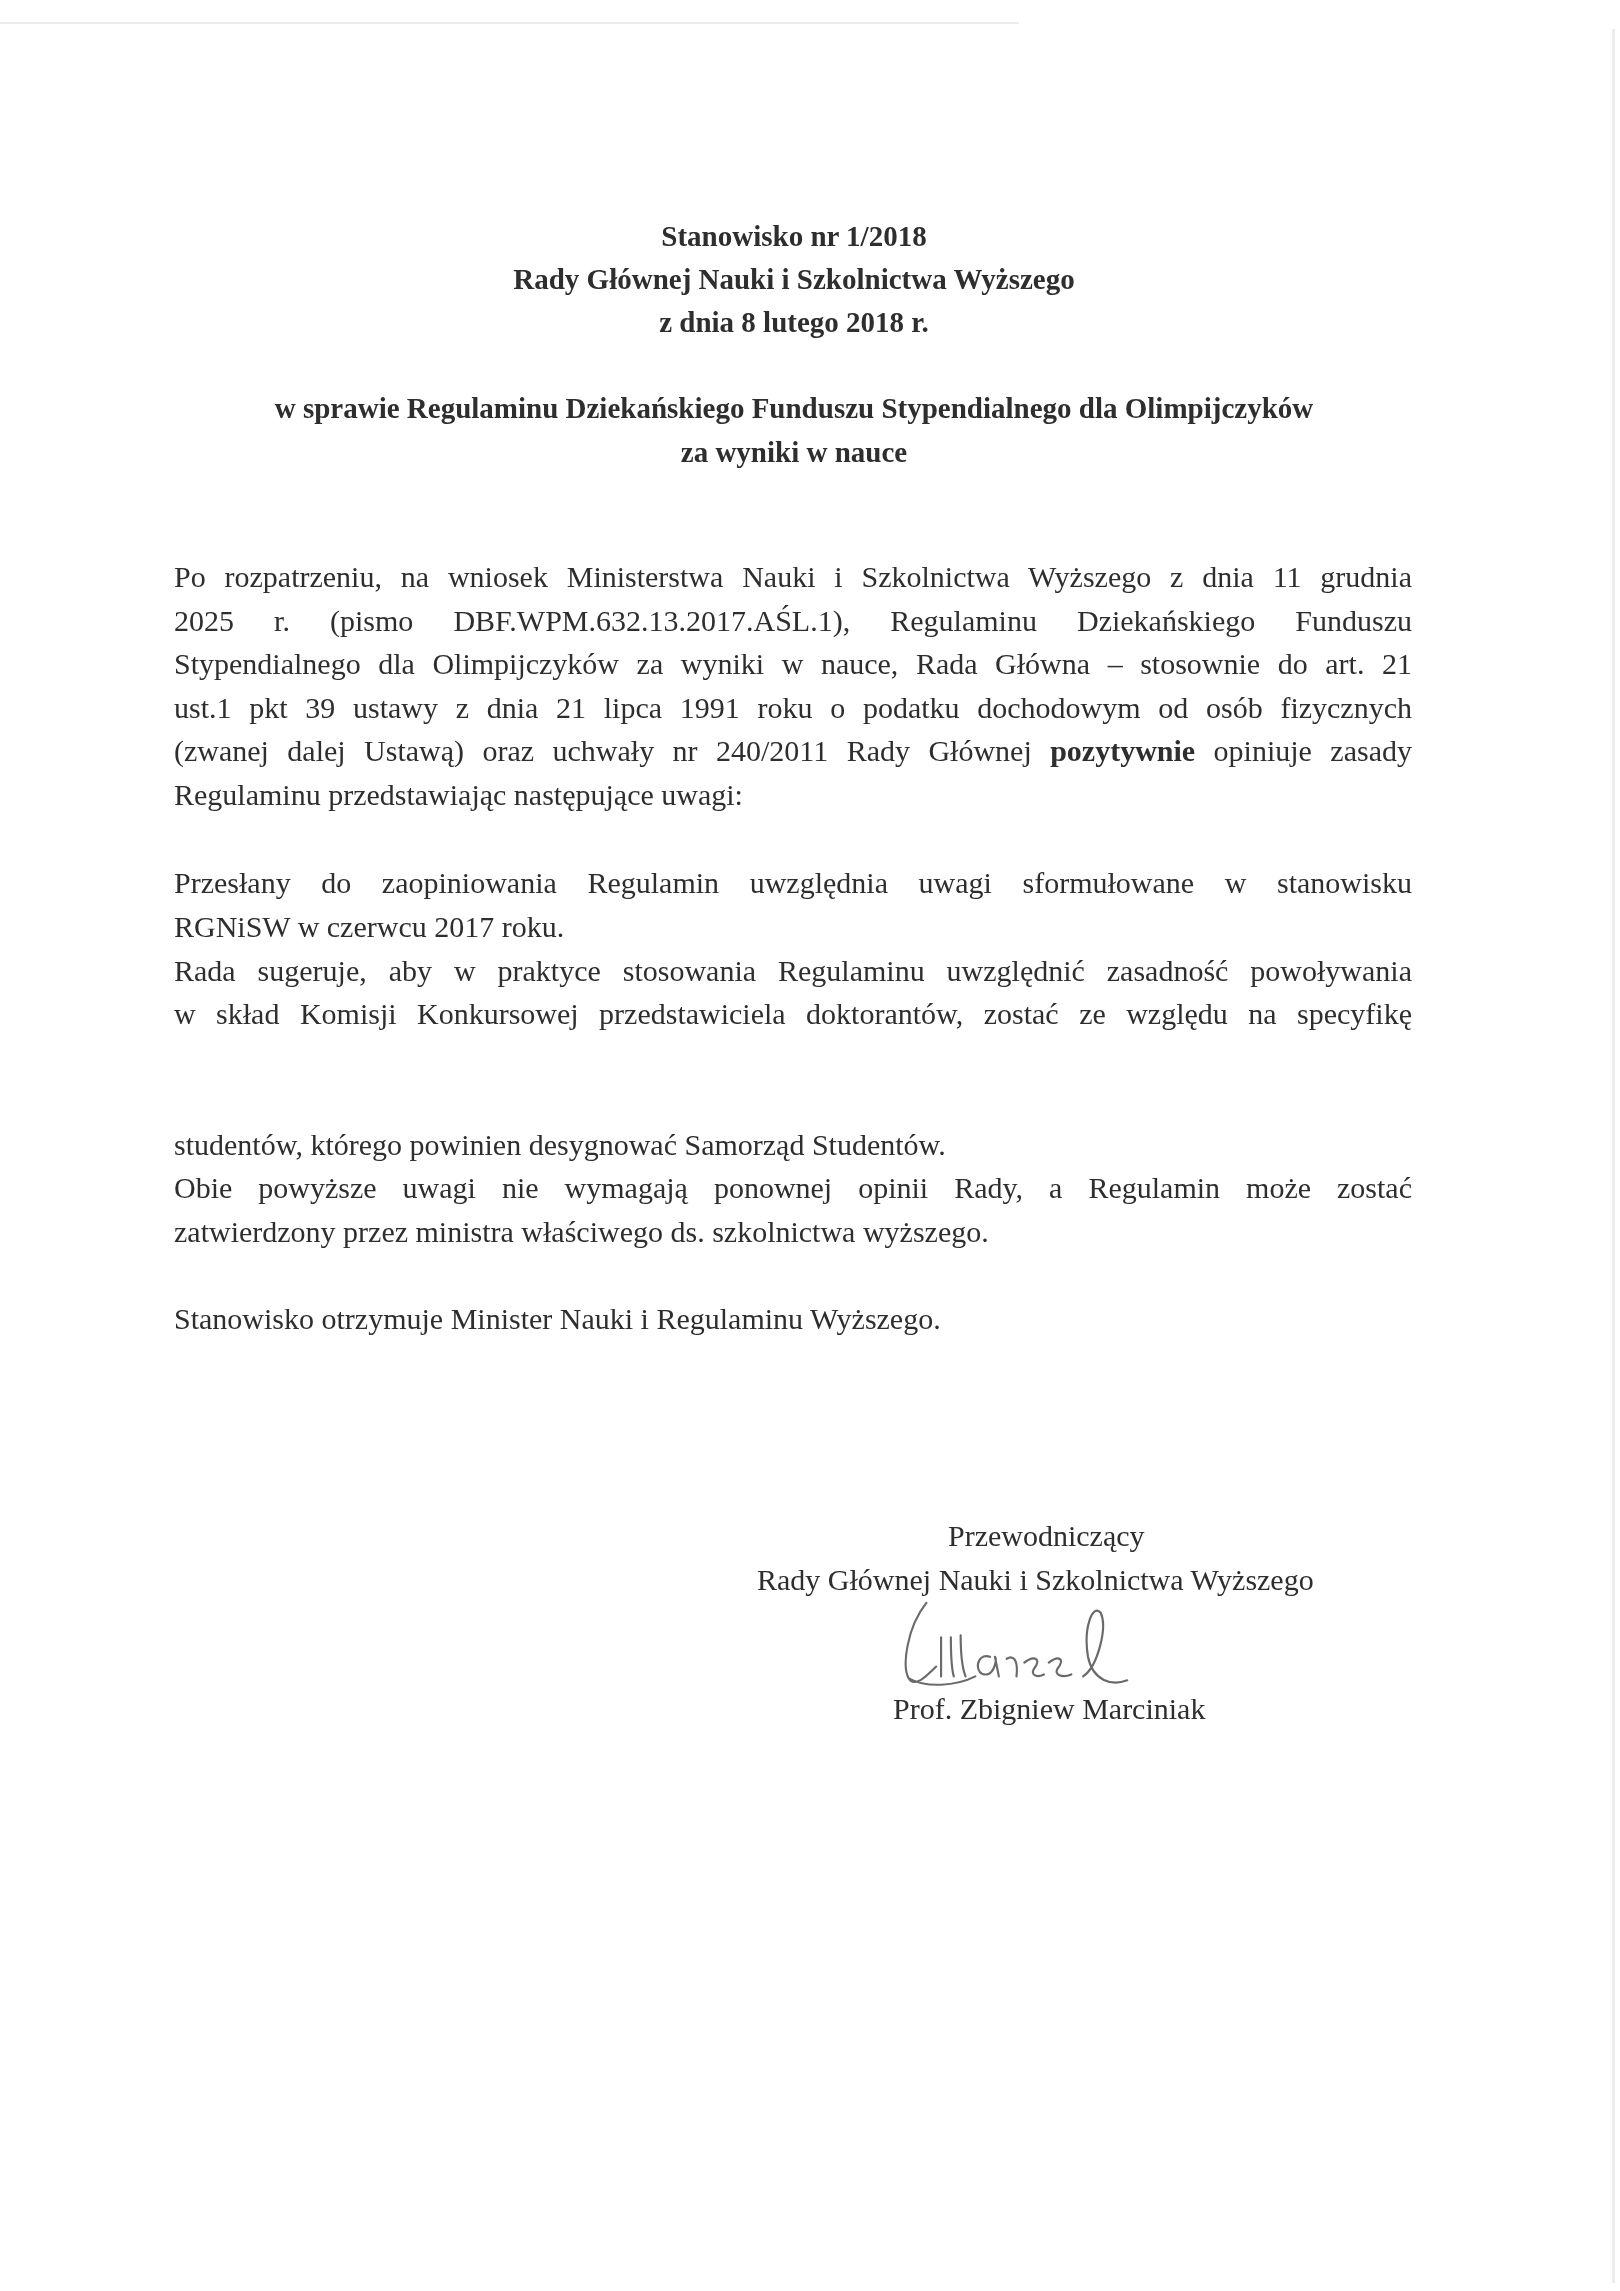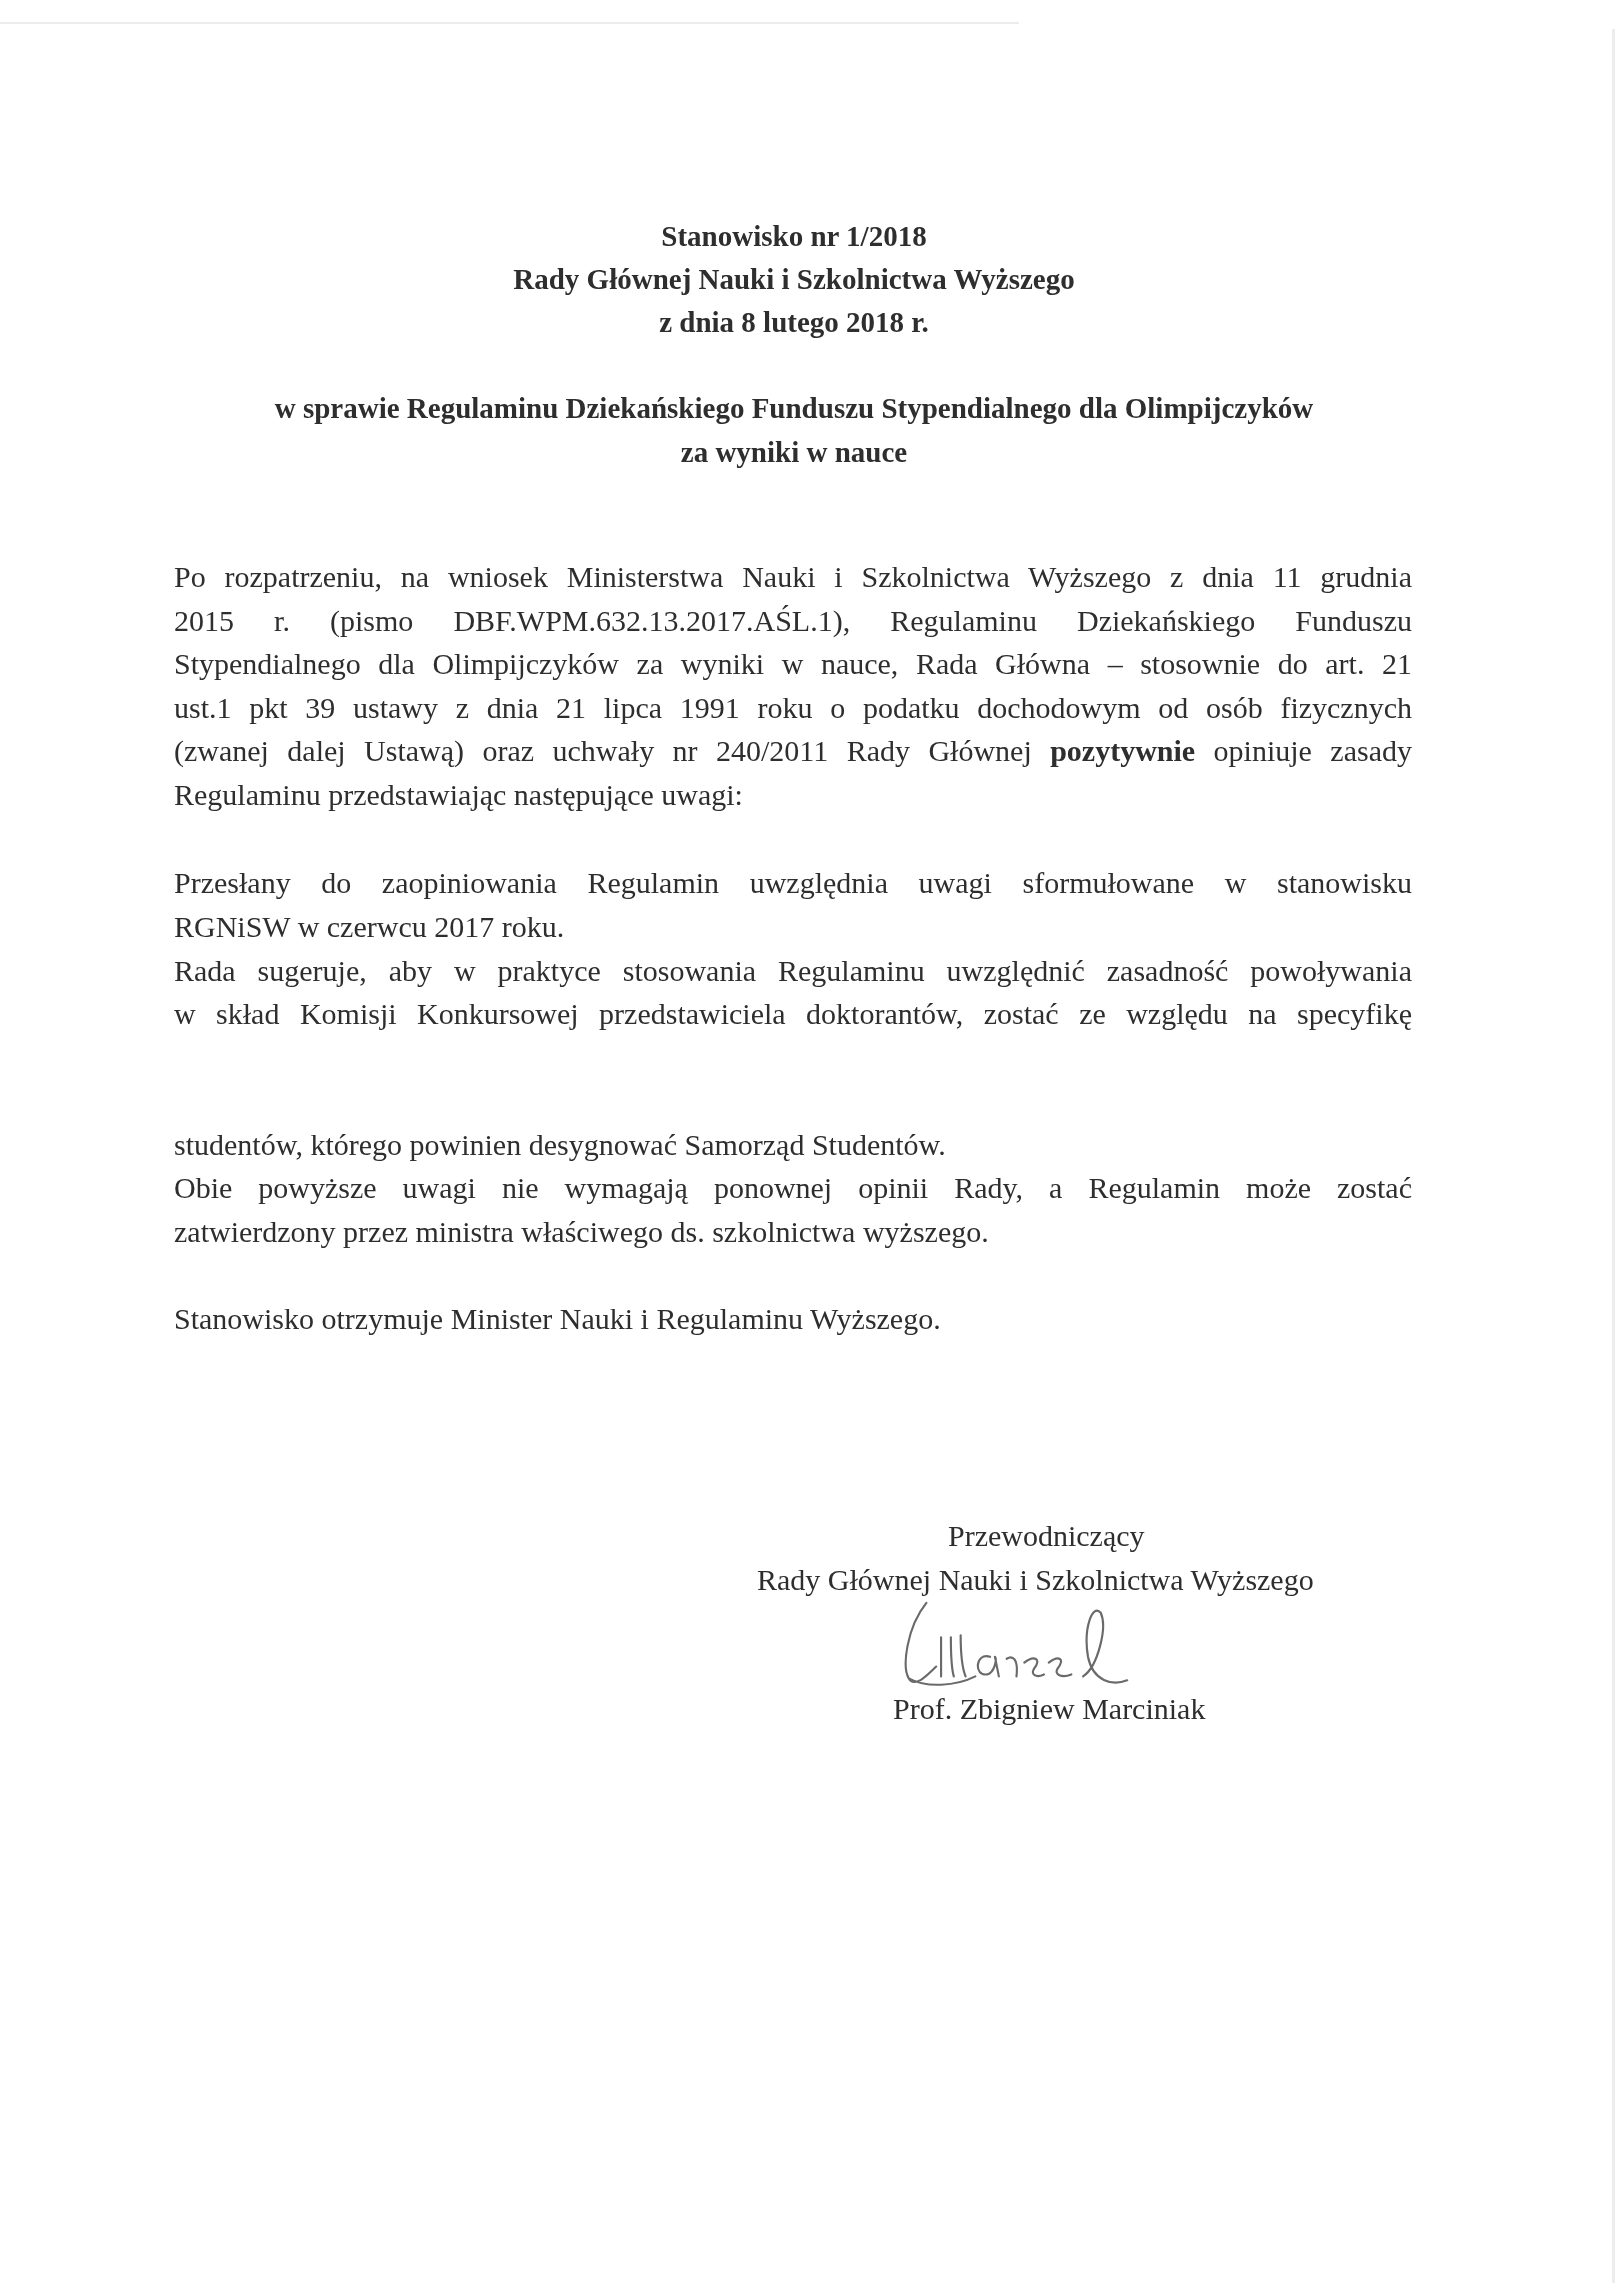--- a/index.html
+++ b/index.html
@@ -28,21 +28,21 @@
   <div class="scan-edge-top"></div>
   <div class="scan-edge-right"></div>
 
   <div class="line title" style="top:222px">Stanowisko nr  1/2018</div>
   <div class="line title" style="top:265px">Rady Głównej Nauki i Szkolnictwa Wyższego</div>
   <div class="line title" style="top:308px">z dnia 8 lutego 2018 r.</div>
   <div class="line title" style="top:394px">w sprawie Regulaminu Dziekańskiego Funduszu Stypendialnego dla Olimpijczyków</div>
   <div class="line title" style="top:438px">za wyniki w nauce</div>
 
   <div class="line body just" style="top:562px">Po rozpatrzeniu, na wniosek Ministerstwa Nauki i Szkolnictwa Wyższego z dnia 11 grudnia</div>
-  <div class="line body just" style="top:606px">2015 r. (pismo DBF.WPM.632.13.2017.AŚL.1), Regulaminu Dziekańskiego Funduszu</div>
+  <div class="line body just" style="top:606px">2025 r. (pismo DBF.WPM.632.13.2017.AŚL.1), Regulaminu Dziekańskiego Funduszu</div>
   <div class="line body just" style="top:649px">Stypendialnego dla Olimpijczyków za wyniki w nauce, Rada Główna – stosownie do art. 21</div>
   <div class="line body just" style="top:693px">ust.1 pkt 39 ustawy z dnia 21 lipca 1991 roku o podatku dochodowym od osób fizycznych</div>
   <div class="line body just" style="top:736px"><span>(zwanej dalej Ustawą) oraz uchwały nr 240/2011 Rady Głównej </span><span class="bold">pozytywnie</span><span> opiniuje zasady</span></div>
   <div class="line body just" style="top:868px">Przesłany do zaopiniowania Regulamin uwzględnia uwagi sformułowane w stanowisku</div>
 
   <div class="line body" style="top:780px">Regulaminu przedstawiając następujące uwagi:</div>
   <div class="line body" style="top:912px">RGNiSW w czerwcu 2017 roku.</div>
   <div class="line body just" style="top:956px">Rada sugeruje, aby w praktyce stosowania Regulaminu uwzględnić zasadność powoływania</div>
   <div class="line body just" style="top:999px">w skład Komisji Konkursowej przedstawiciela doktorantów, zostać ze względu na specyfikę</div>
   <div class="line body" style="top:1130px">studentów, którego powinien desygnować Samorząd Studentów.</div>

